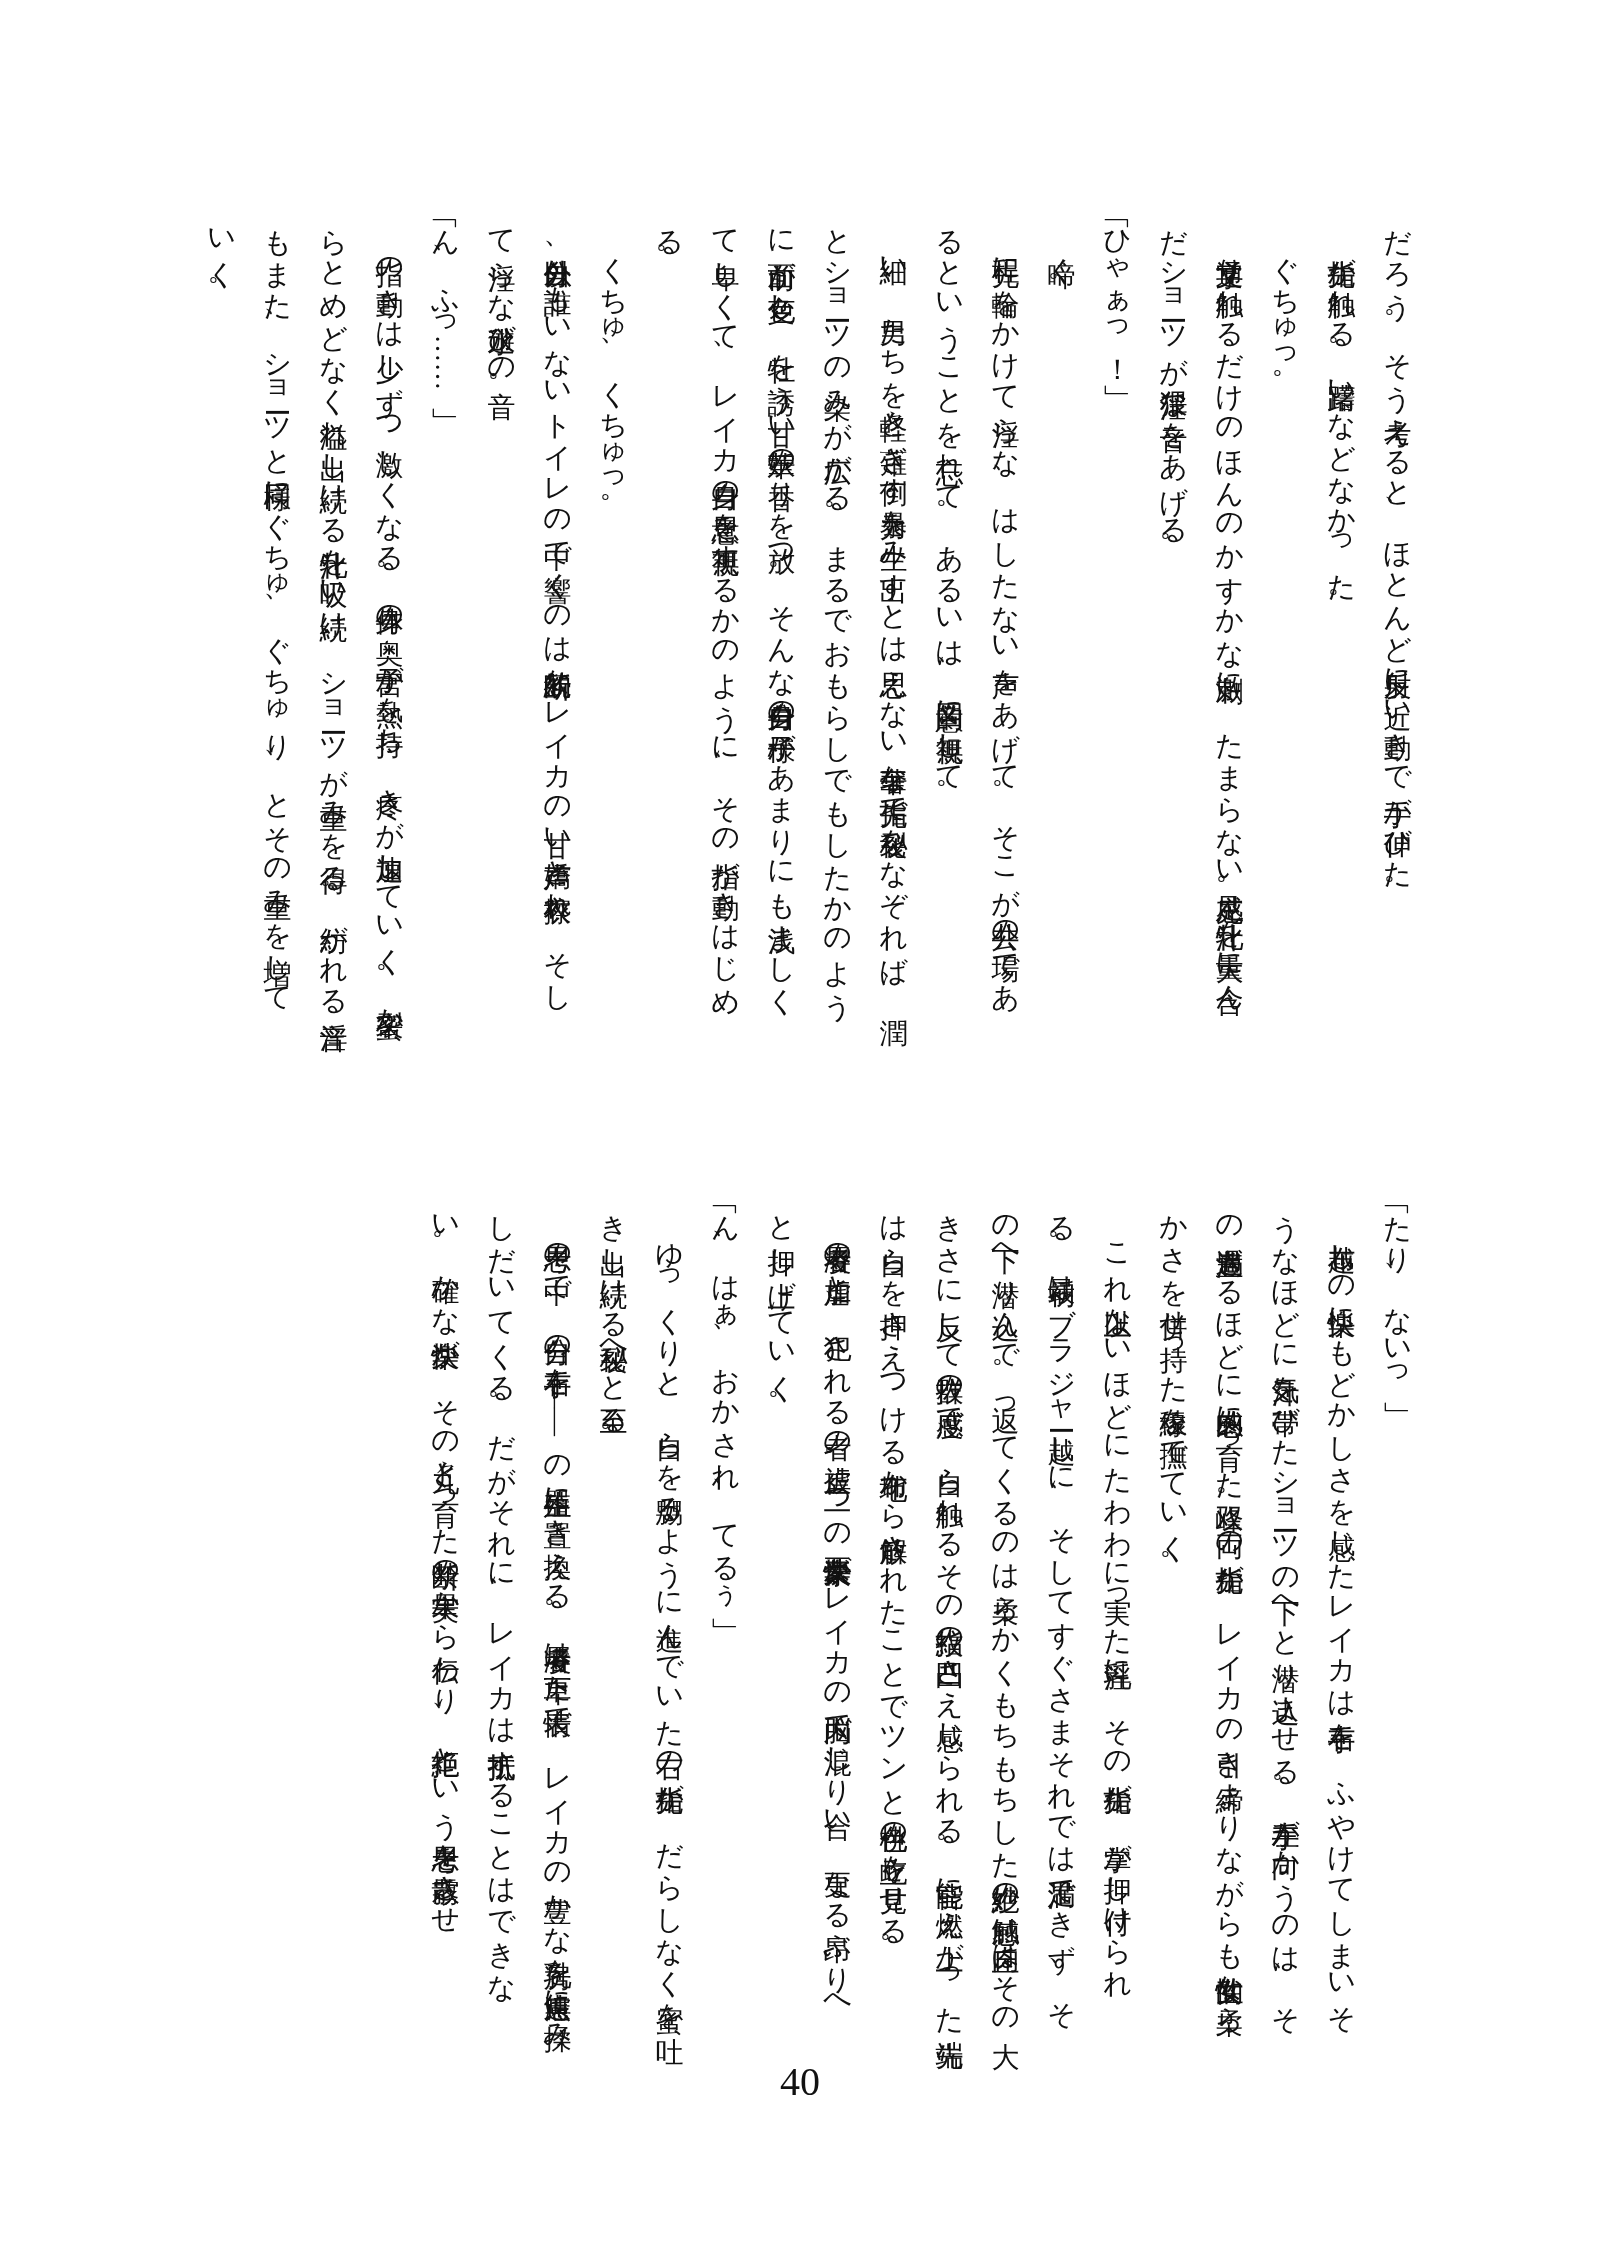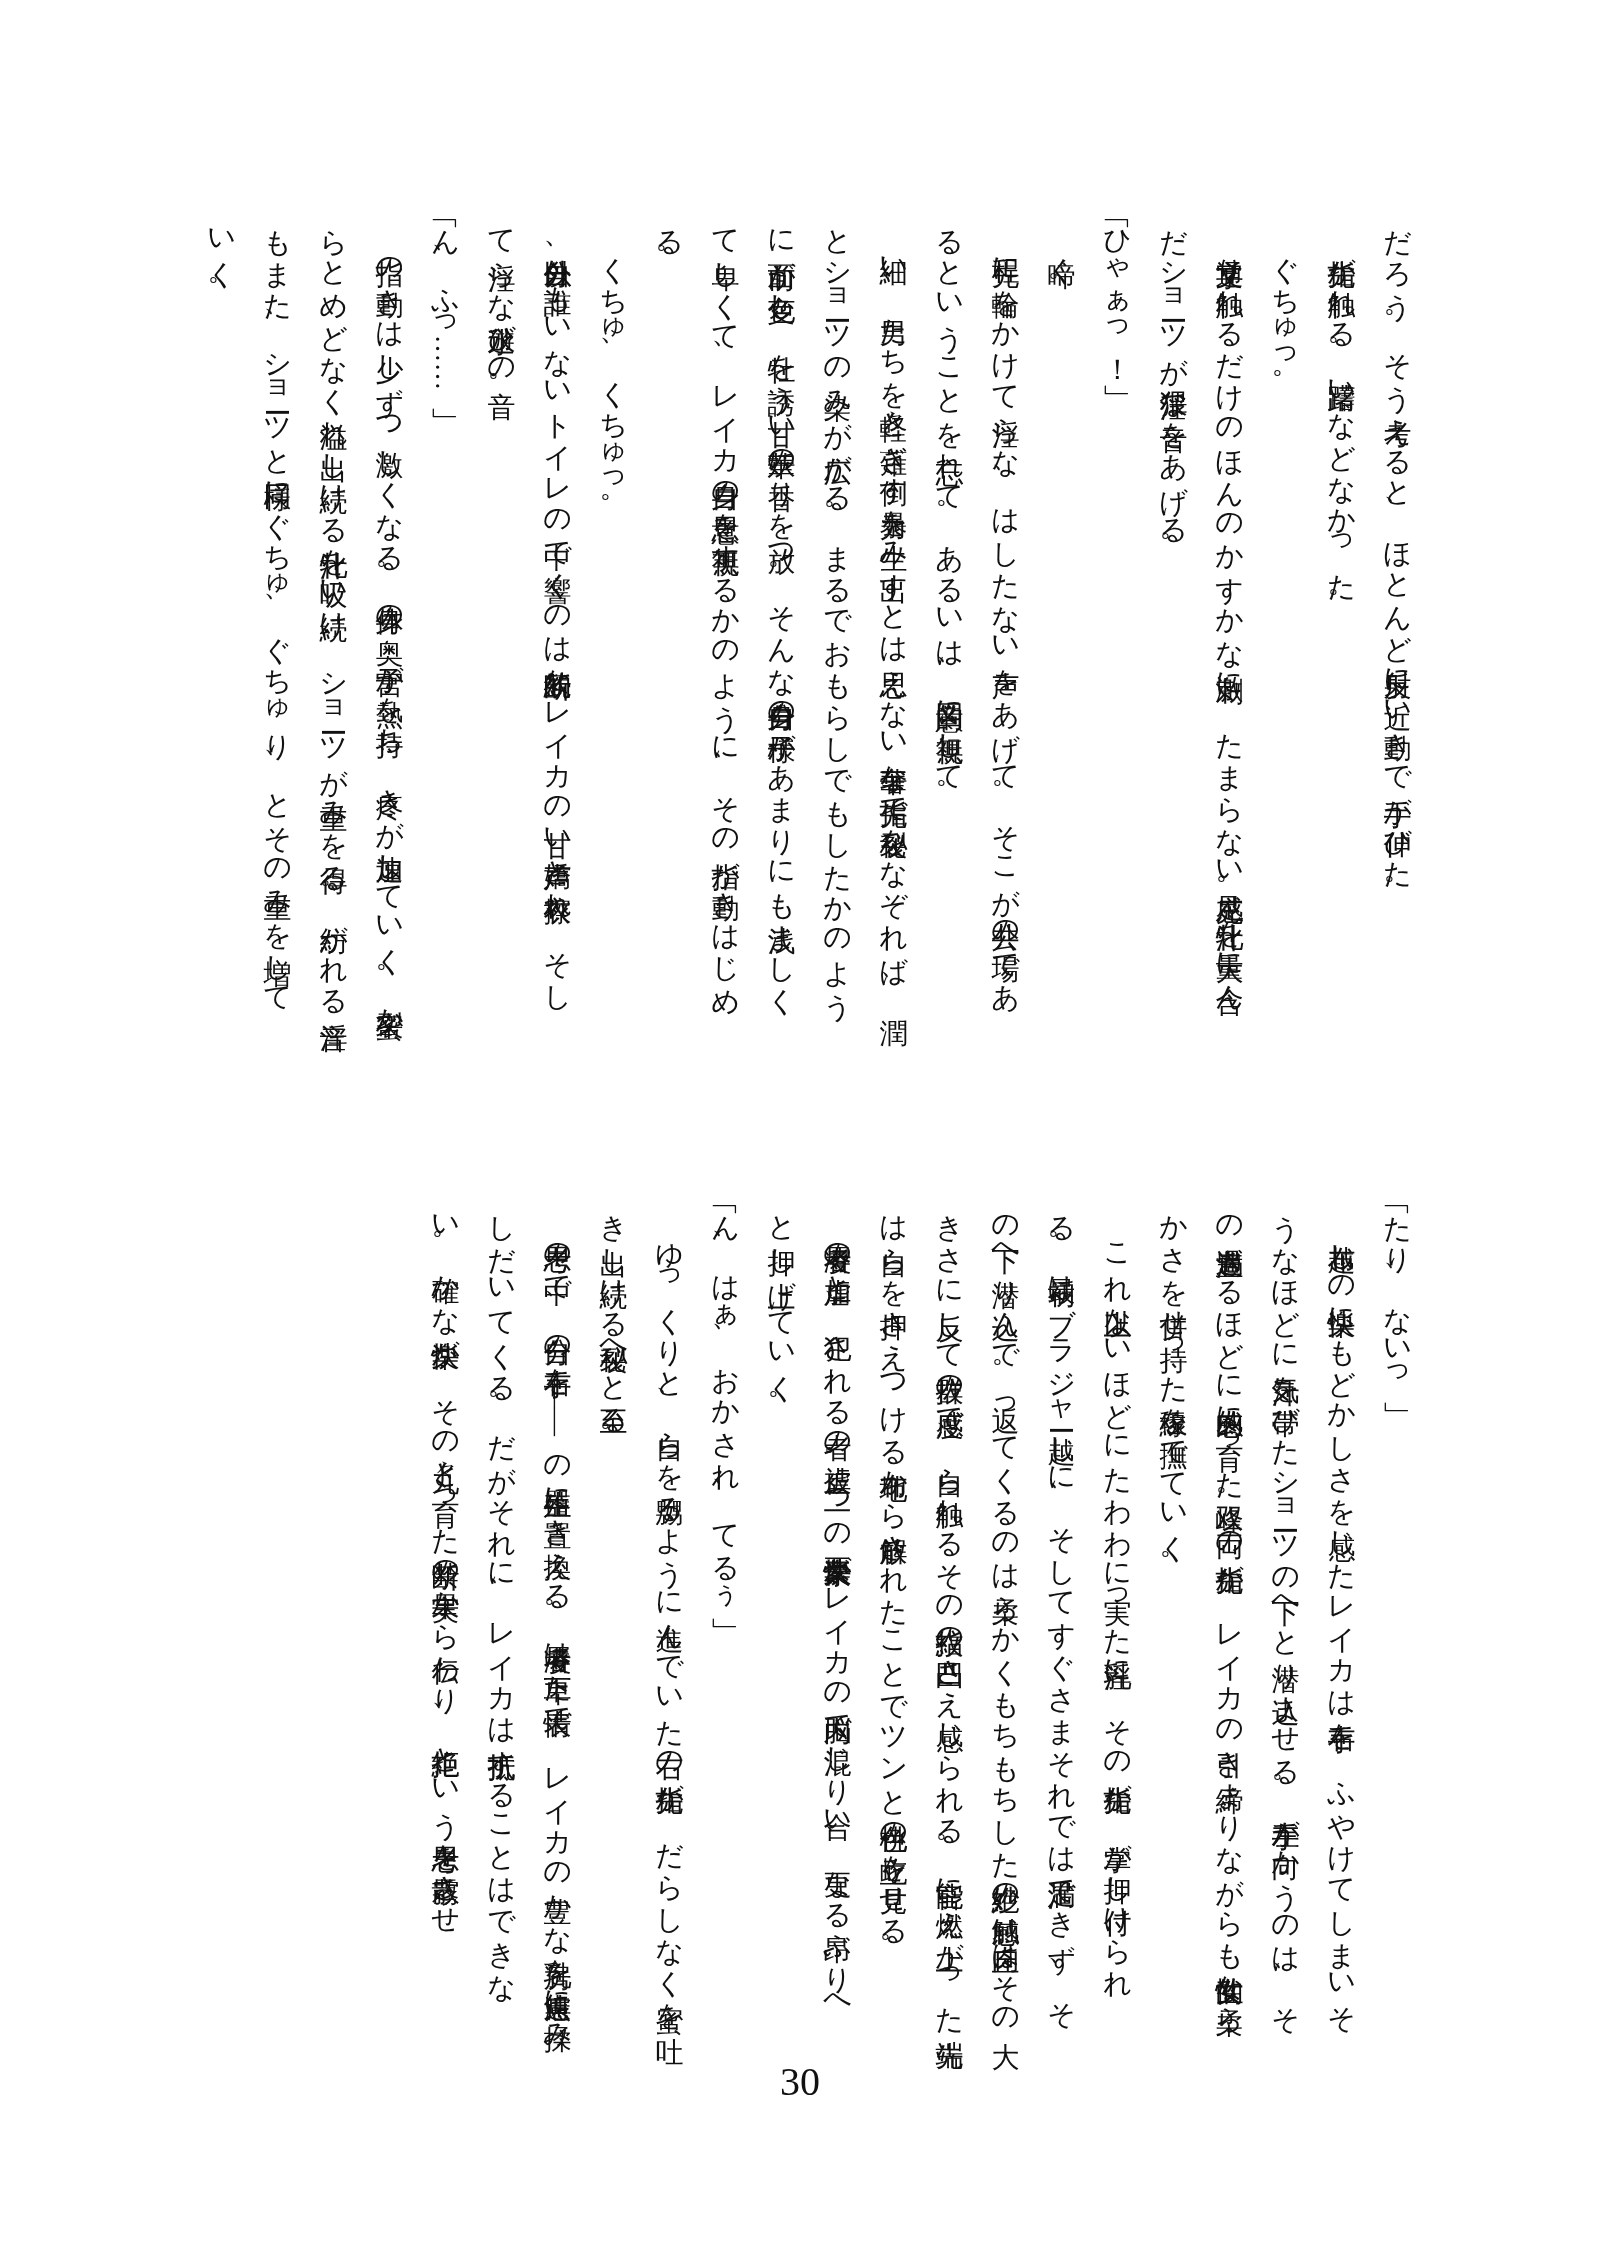--- a/index.html
+++ b/index.html
@@ -75,15 +75,15 @@
   <div class="vtext block-bottom">
       <p>「たり、ないっ」</p>
       <p class="indent">布越しの快楽にもどかしさを感じたレイカは右手を、ふやけてしまいそうなほどに汁気を帯びたショーツの下へと潜り込ませる。左手が向かうのは、その豊満過ぎるほどに肉感的に育った双峰。両の指先が、レイカの引き締まりながらも女性的な柔らかさを併せ持った稜線を撫でていく。</p>
       <p class="indent">これ以上ないほどにたわわに実った淫乳に、その指先が、掌が押し付けられる。最初はブラジャー越しに、そしてすぐさまそれでは満足できず、その下へ潜り込んで。返ってくるのは柔らかくもちもちした絶妙の感触。肉丘はその大きさに反して抜群の感度で、自ら触れるその指紋の凹凸さえ感じられる。官能に燃え上がった先端は自らを押さえつける布地から解放されたことでツンと桃色の屹立を見せる。</p>
       <p class="indent">凌辱者の加虐と、犯される者の被虐。二つの快楽要素がレイカの脳内で混じり合い、更なる昂ぶりへと押し上げていく。</p>
       <p>「ん、はぁ、おかされ、てるぅ」</p>
       <p class="indent">ゆっくりと、自らを嬲るように進んでいた右の指先が、だらしなく蜜を吐き出し続ける秘裂へと至る。</p>
       <p class="indent">思考の中で、自分の右手を――の生殖器に置き換える。凌辱者は下卑た表情で、レイカの豊かな乳房を無遠慮に揉みしだいてくる。だがそれに、レイカは抵抗することはできない。確かな快楽が、その丸々と育った禁断の果実から伝わり、拒絶という思考を霧散させ</p>
     </div>
 
-  <div class="page-number">30</div>
+  <div class="page-number">40</div>
 
 </div>
 
 </body></html>

